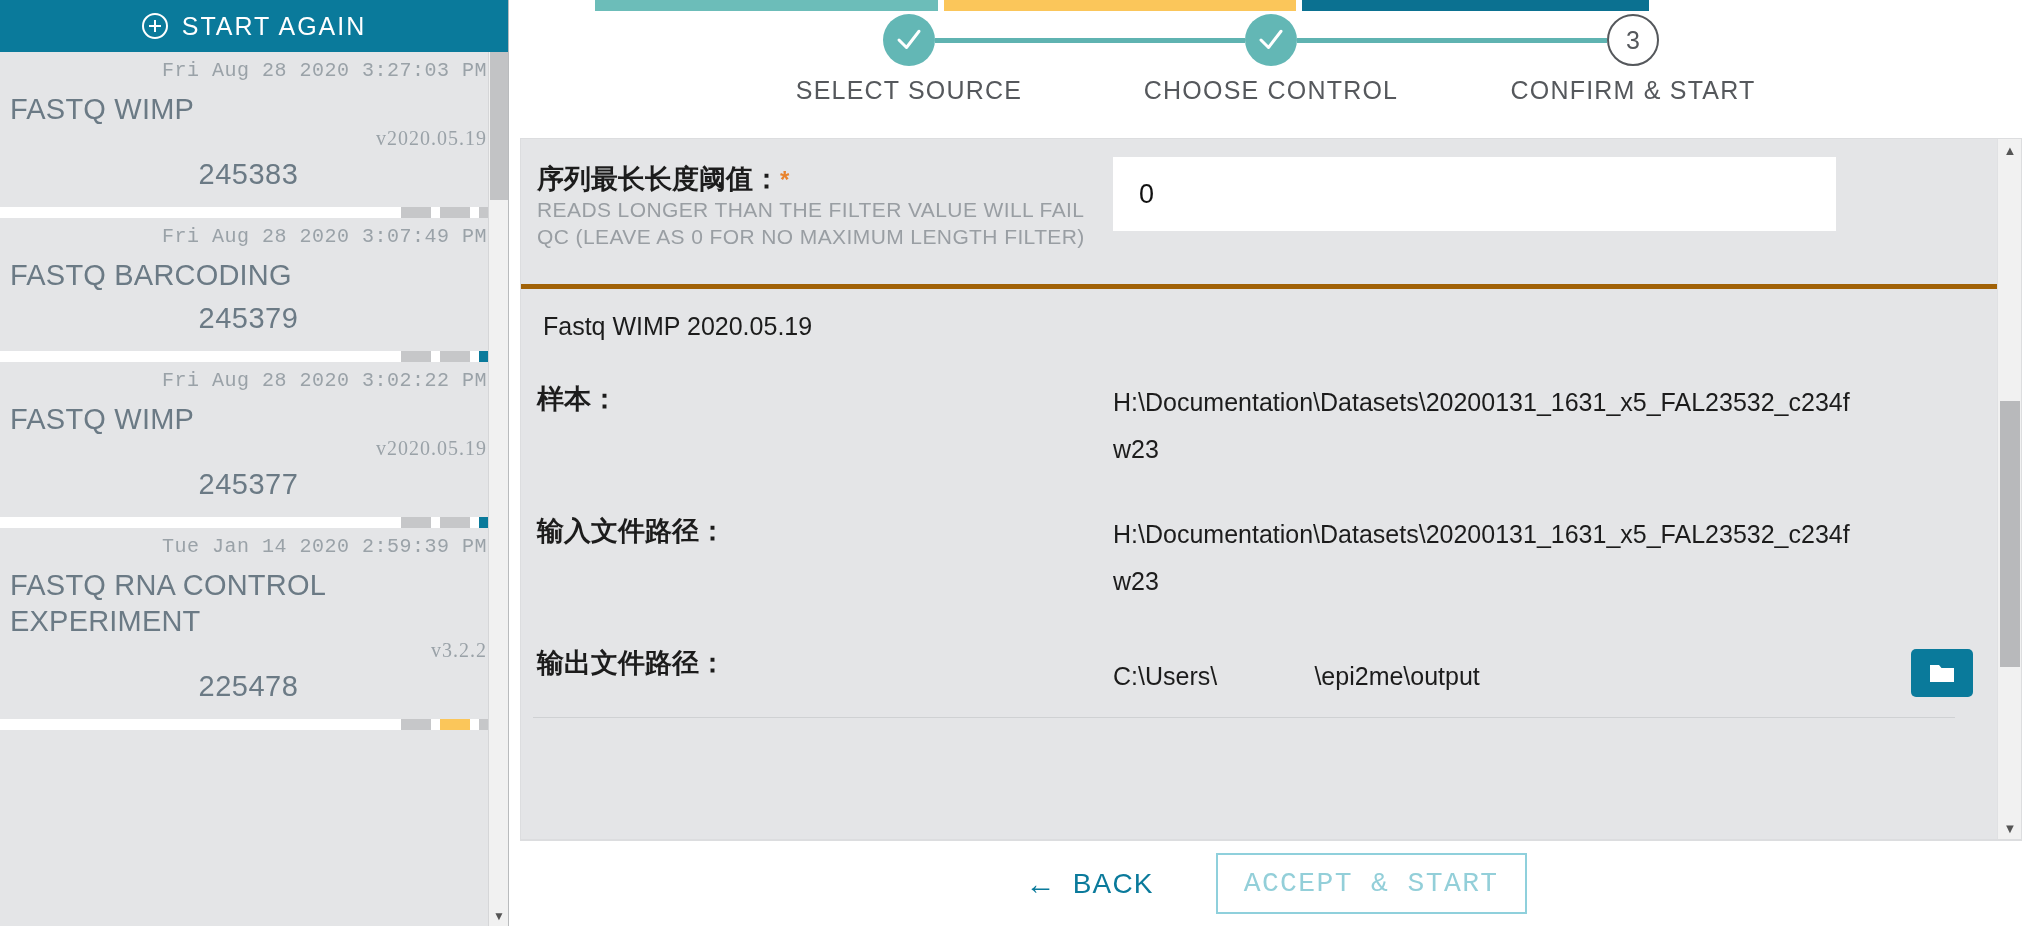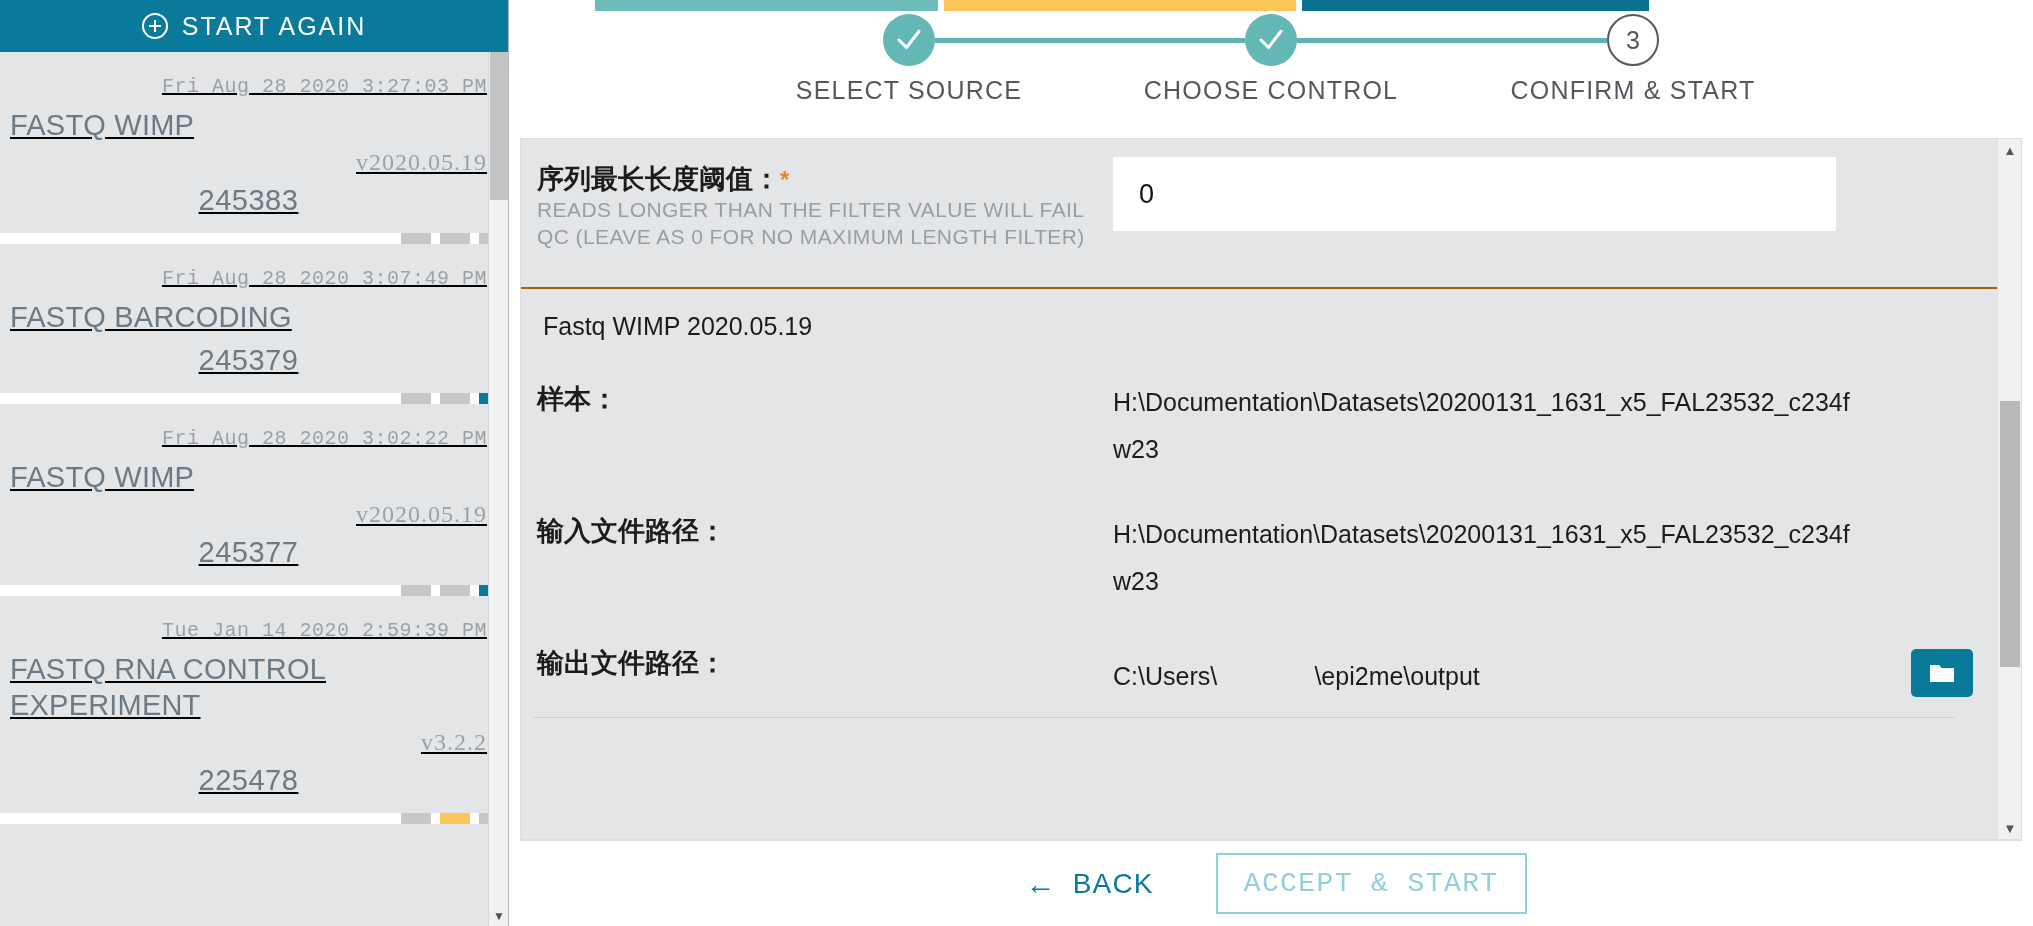--- a/index.html
+++ b/index.html
@@ -60,46 +60,44 @@
   .sidebar-list {
     position: absolute;
     top: 52px; left: 0;
     width: 509px;
     height: 874px;
     overflow: hidden;
   }
 
   .run-card {
     background: #e4e5e7;
-    padding: 20px 22px 16px 10px;
+    padding: 4px 22px 16px 10px;
     position: relative;
-    text-decoration: underline;
   }
   .run-date {
     text-align: right;
     font-family: "Liberation Mono", "DejaVu Sans Mono", monospace;
     font-size: 20px;
     color: #9aa2a8;
     letter-spacing: 0.5px;
     line-height: 1.5;
   }
   .run-title {
     font-size: 29px;
     color: #6b7a85;
     line-height: 1.22;
     margin-top: 6px;
     letter-spacing: 0.2px;
   }
   .run-version {
     text-align: right;
     font-family: "Liberation Serif", "DejaVu Serif", serif;
-    font-size: 24px;
+    font-size: 20px;
     color: #9aa2a8;
     letter-spacing: 1px;
-    margin-top: 6px;
   }
   .run-id {
     text-align: center;
     font-size: 29px;
     color: #6b7a85;
     margin-top: 8px;
     letter-spacing: 0.5px;
   }
 
   .run-sep {
@@ -232,21 +230,21 @@
     top: 0; left: 0;
     right: 24px;
     bottom: 0;
     overflow: hidden;
   }
 
   .form-row {
     display: flex;
     align-items: flex-start;
     padding: 18px 42px 18px 12px;
-    border-bottom: 2px solid #a16207;
+    border-bottom: 5px solid #a16207;
     min-height: 150px;
   }
   .form-label-col {
     flex: 0 0 570px;
     padding-top: 4px;
     padding-left: 4px;
   }
   .form-label {
     font-size: 27px;
     color: #1c1c1c;

